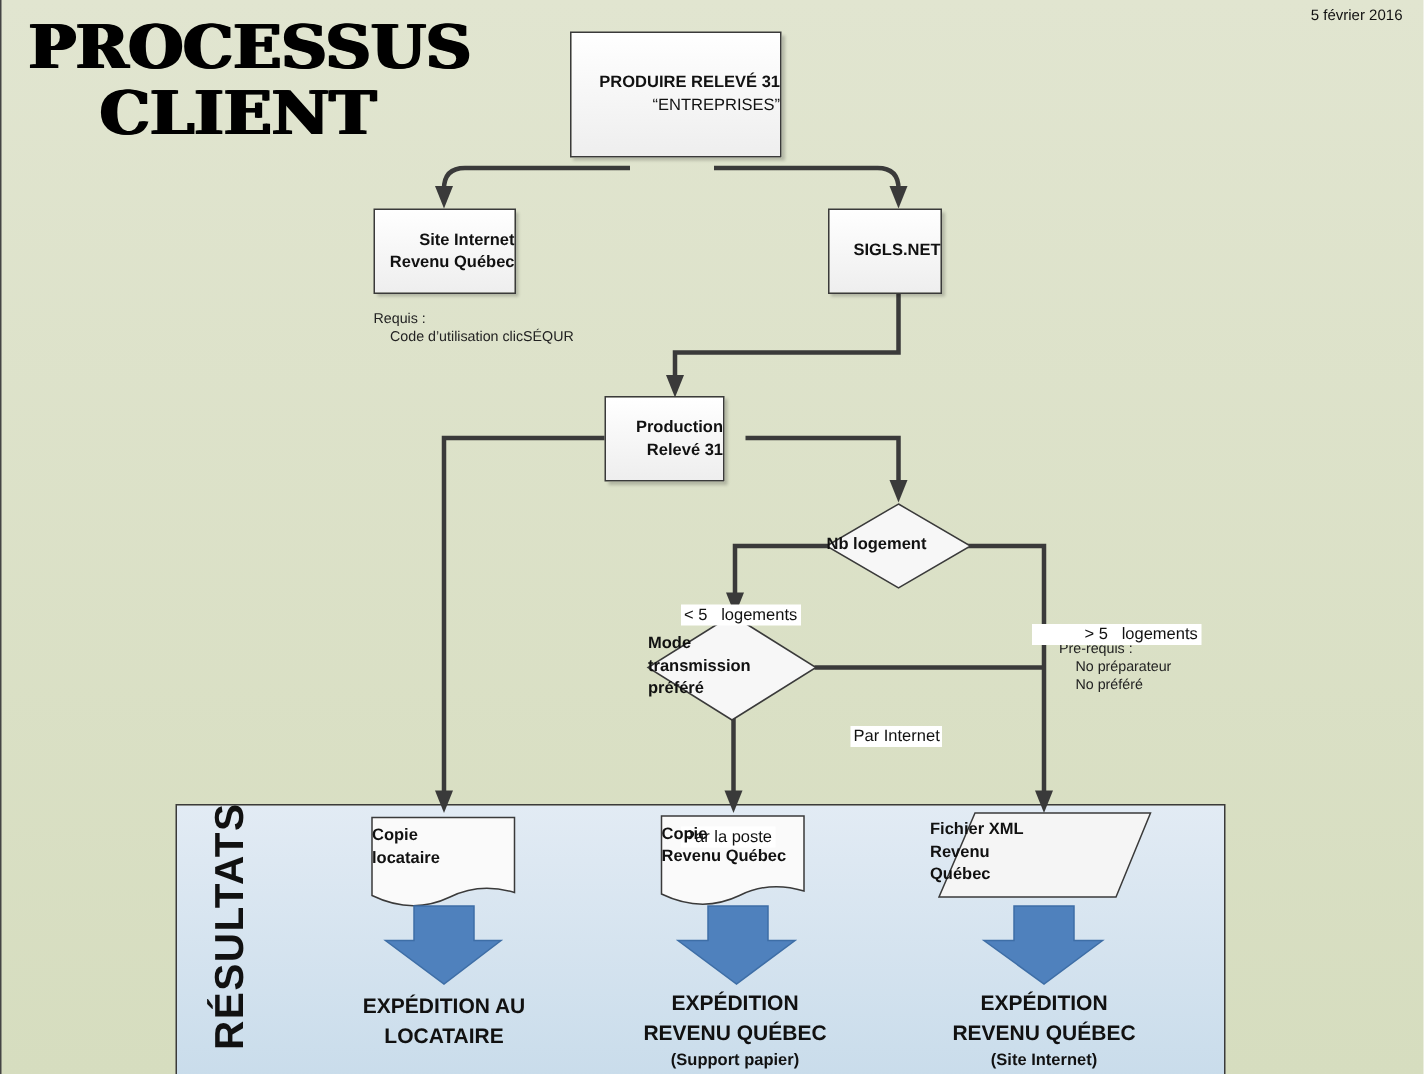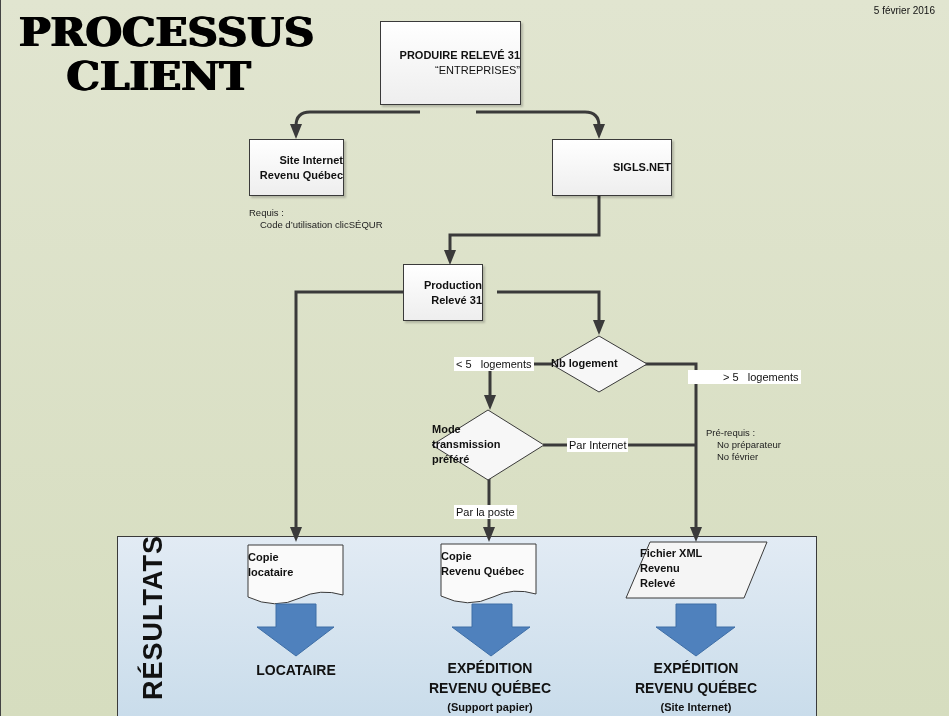--- a/index.html
+++ b/index.html
@@ -21,21 +21,21 @@
     background:linear-gradient(#ffffff,#eeeeee);
     box-shadow:2px 2px 2px rgba(0,0,0,0.2);
     display:flex; flex-direction:column; align-items:flex-end; justify-content:center;
     text-align:center; font-size:11px; font-weight:bold; color:#111; line-height:15px;
   }
   .box .normal { font-weight:normal; }
   .note { position:absolute; font-size:9.5px; color:#222; line-height:12px; }
   .note .indent { padding-left:11px; }
   .lbl {
     position:absolute; background:#fff; font-size:11px; color:#111;
-    padding:0 2px; line-height:14px; white-space:pre;
+    padding:0 2px; line-height:14px; white-space:pre;margin-top:46px;
   }
   svg.lines { position:absolute; left:0; top:0; }
   .results {
     position:absolute; left:117px; top:536px; width:700px; height:200px; box-sizing:border-box;
     border:1px solid #3a3a3a; background:linear-gradient(#e2ebf4,#c7dbea);
   }
   .results-label {
     position:absolute; left:138px; top:700px; transform-origin:left top; transform:rotate(-90deg);
     font-size:27px; font-weight:bold; color:#111; letter-spacing:1px;
   }
@@ -108,21 +108,21 @@
 </svg>
 
 <div class="box" style="left:380px;top:21px;width:141px;height:84px;">
   <div>PRODUIRE RELEVÉ 31</div>
   <div class="normal">“ENTREPRISES”</div>
 </div>
 <div class="box" style="left:249px;top:139px;width:95px;height:57px;">
   <div>Site Internet</div>
   <div>Revenu Québec</div>
 </div>
-<div class="box" style="left:552px;top:139px;width:120px;height:57px;">
+<div class="box" style="left:552px;top:139px;width:76px;height:57px;">
   <div>SIGLS.NET</div>
 </div>
 <div class="box" style="left:403px;top:264px;width:80px;height:57px;">
   <div>Production</div>
   <div>Relevé 31</div>
 </div>
 
 <div class="shape-text" style="left:551px;top:356px;width:96px;">Nb logement</div>
 <div class="shape-text" style="left:432px;top:422px;width:112px;">
   <div>Mode</div>
@@ -130,43 +130,44 @@
   <div>préféré</div>
 </div>
 
 <div class="note" style="left:249px;top:207px;">
   <div>Requis :</div>
   <div class="indent">Code d’utilisation clicSÉQUR</div>
 </div>
 <div class="note" style="left:706px;top:427px;">
   <div>Pré-requis :</div>
   <div class="indent">No préparateur</div>
-  <div class="indent">No février</div>
+  <div class="indent">No préféré</div>
 </div>
 
 <div class="lbl" style="left:454px;top:357px;">&lt; 5   logements</div>
 <div class="lbl" style="left:688px;top:370px;padding-left:35px;">&gt; 5   logements</div>
 <div class="lbl" style="left:567px;top:438px;">Par Internet</div>
 <div class="lbl" style="left:454px;top:505px;">Par la poste</div>
 
 <div class="shape-text" style="left:248px;top:550px;width:95px;">
   <div>Copie</div>
   <div>locataire</div>
 </div>
 <div class="shape-text" style="left:441px;top:549px;width:95px;">
   <div>Copie</div>
   <div>Revenu Québec</div>
 </div>
-<div class="shape-text" style="left:640px;top:546px;width:115px;">
+<div class="shape-text" style="left:620px;top:546px;width:115px;">
   <div>Fichier XML</div>
   <div>Revenu</div>
-  <div>Relevé</div>
+  <div>Québec</div>
 </div>
 
 <div class="exp" style="left:226px;top:660px;width:140px;">
+  <div>EXPÉDITION AU</div>
   <div>LOCATAIRE</div>
 </div>
 <div class="exp" style="left:420px;top:658px;width:140px;">
   <div>EXPÉDITION</div>
   <div>REVENU QUÉBEC</div>
   <div class="sub">(Support papier)</div>
 </div>
 <div class="exp" style="left:626px;top:658px;width:140px;">
   <div>EXPÉDITION</div>
   <div>REVENU QUÉBEC</div>

